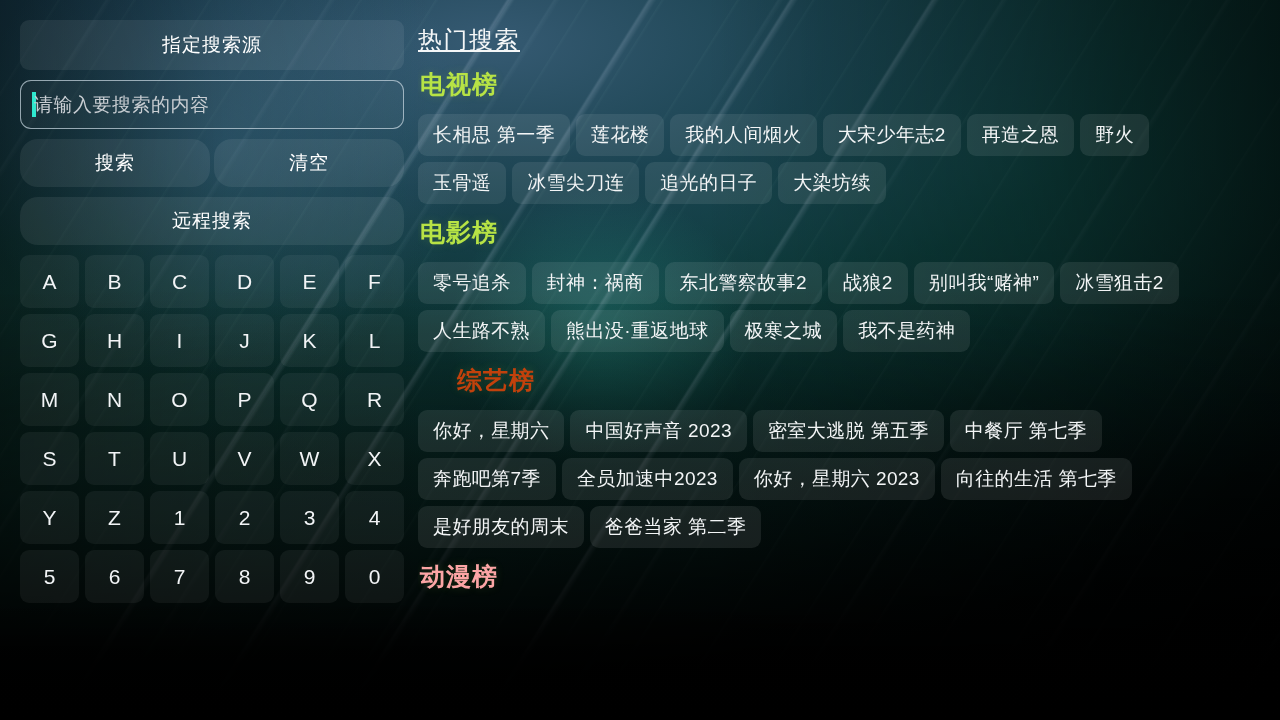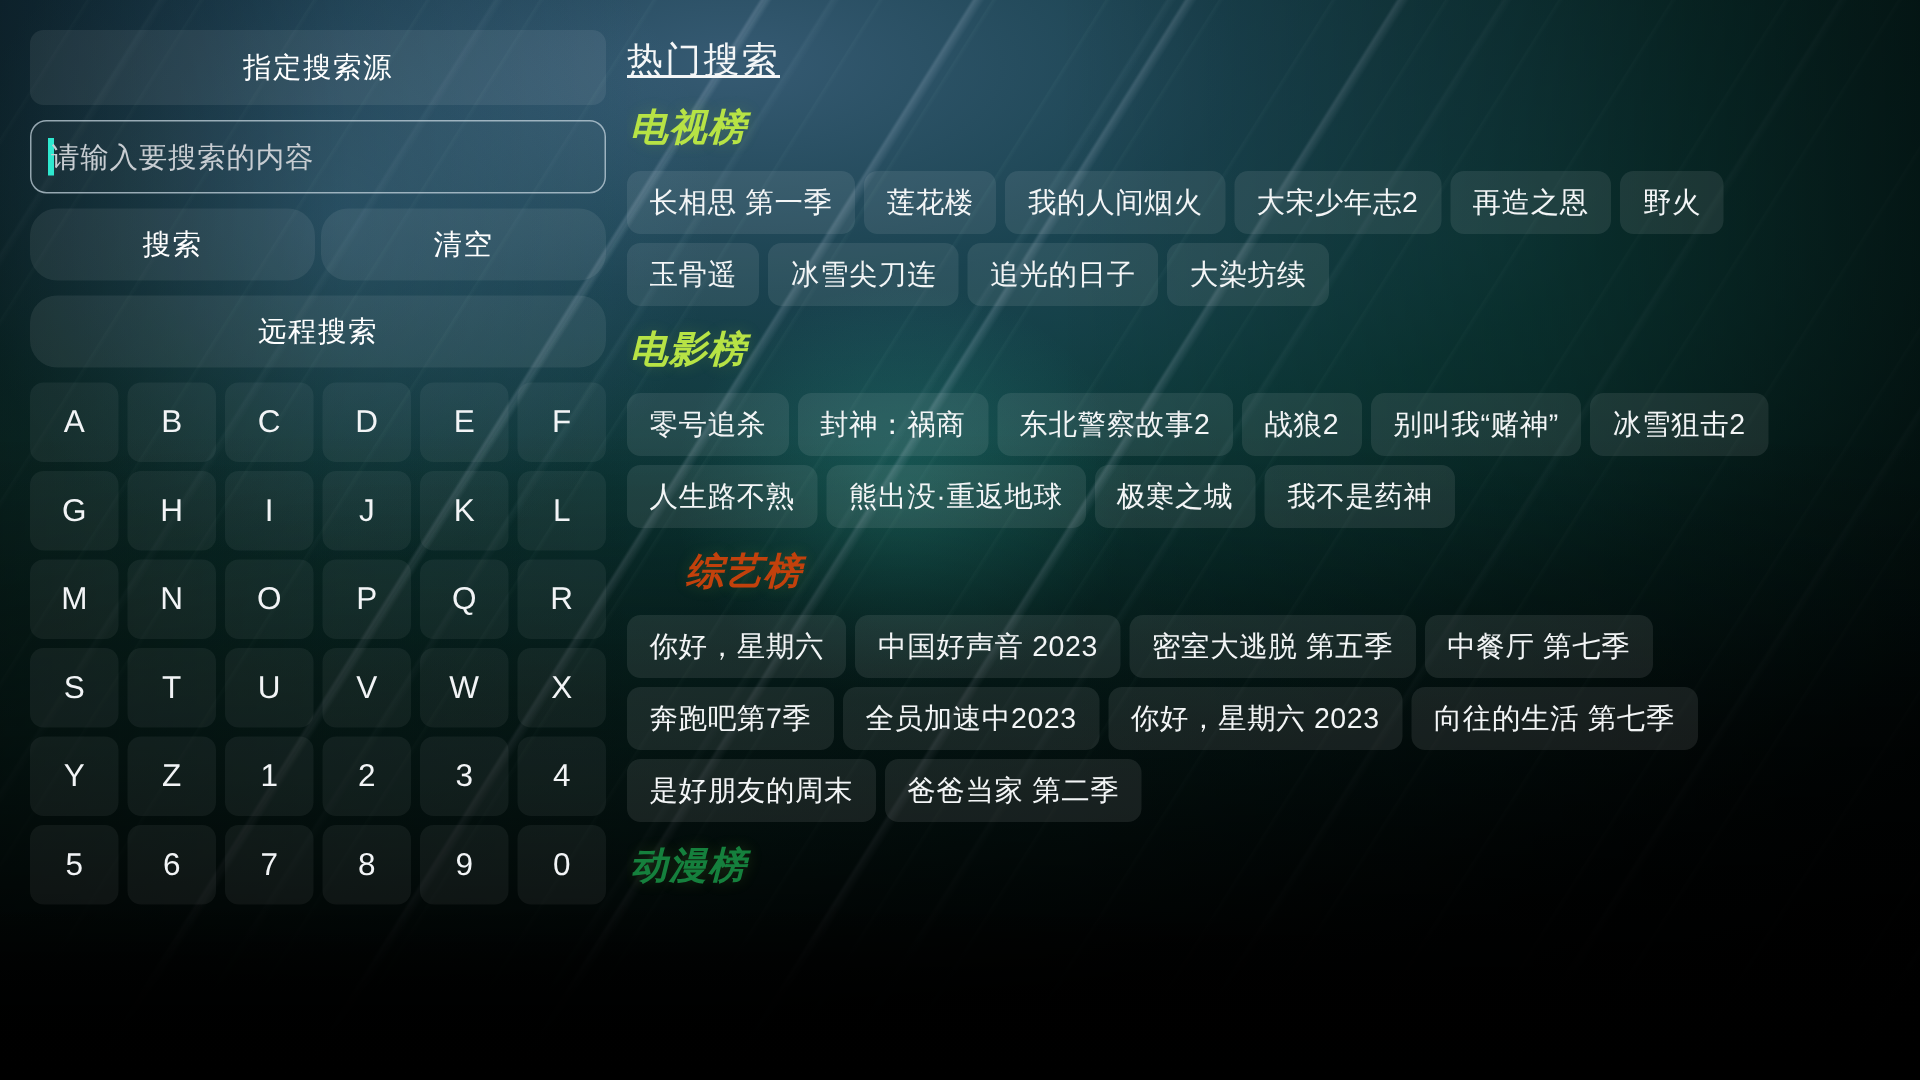--- a/index.html
+++ b/index.html
@@ -208,21 +208,20 @@
   .section { margin-bottom: 12px; }
 
   .section-title {
     font-size: 25px;
     color: #b7e345;
     font-weight: bold;
     letter-spacing: 1px;
     padding-left: 2px;
     margin-bottom: 13px;
     text-shadow: 0 0 10px rgba(150,210,60,0.18);
-    font-style: italic;
   }
 
   .tags {
     display: flex;
     flex-wrap: wrap;
     gap: 6px 6px;
     width: 798px;
   }
   .tag {
     height: 42px;
@@ -364,20 +363,20 @@
             <div class="tag">中餐厅 第七季</div>
             <div class="tag">奔跑吧第7季</div>
             <div class="tag">全员加速中2023</div>
             <div class="tag">你好，星期六 2023</div>
             <div class="tag">向往的生活 第七季</div>
             <div class="tag">是好朋友的周末</div>
             <div class="tag">爸爸当家 第二季</div>
           </div>
         </div>
         <div class="section">
-          <div class="section-title" style="color: #15803d;">动漫榜</div>
+          <div class="section-title" style="color: #fca5a5;">动漫榜</div>
           <div class="tags"></div>
         </div>
       </div>
   </div>
 
   <div class="bottom-fade"></div>
 </div>
 
 </body></html>

